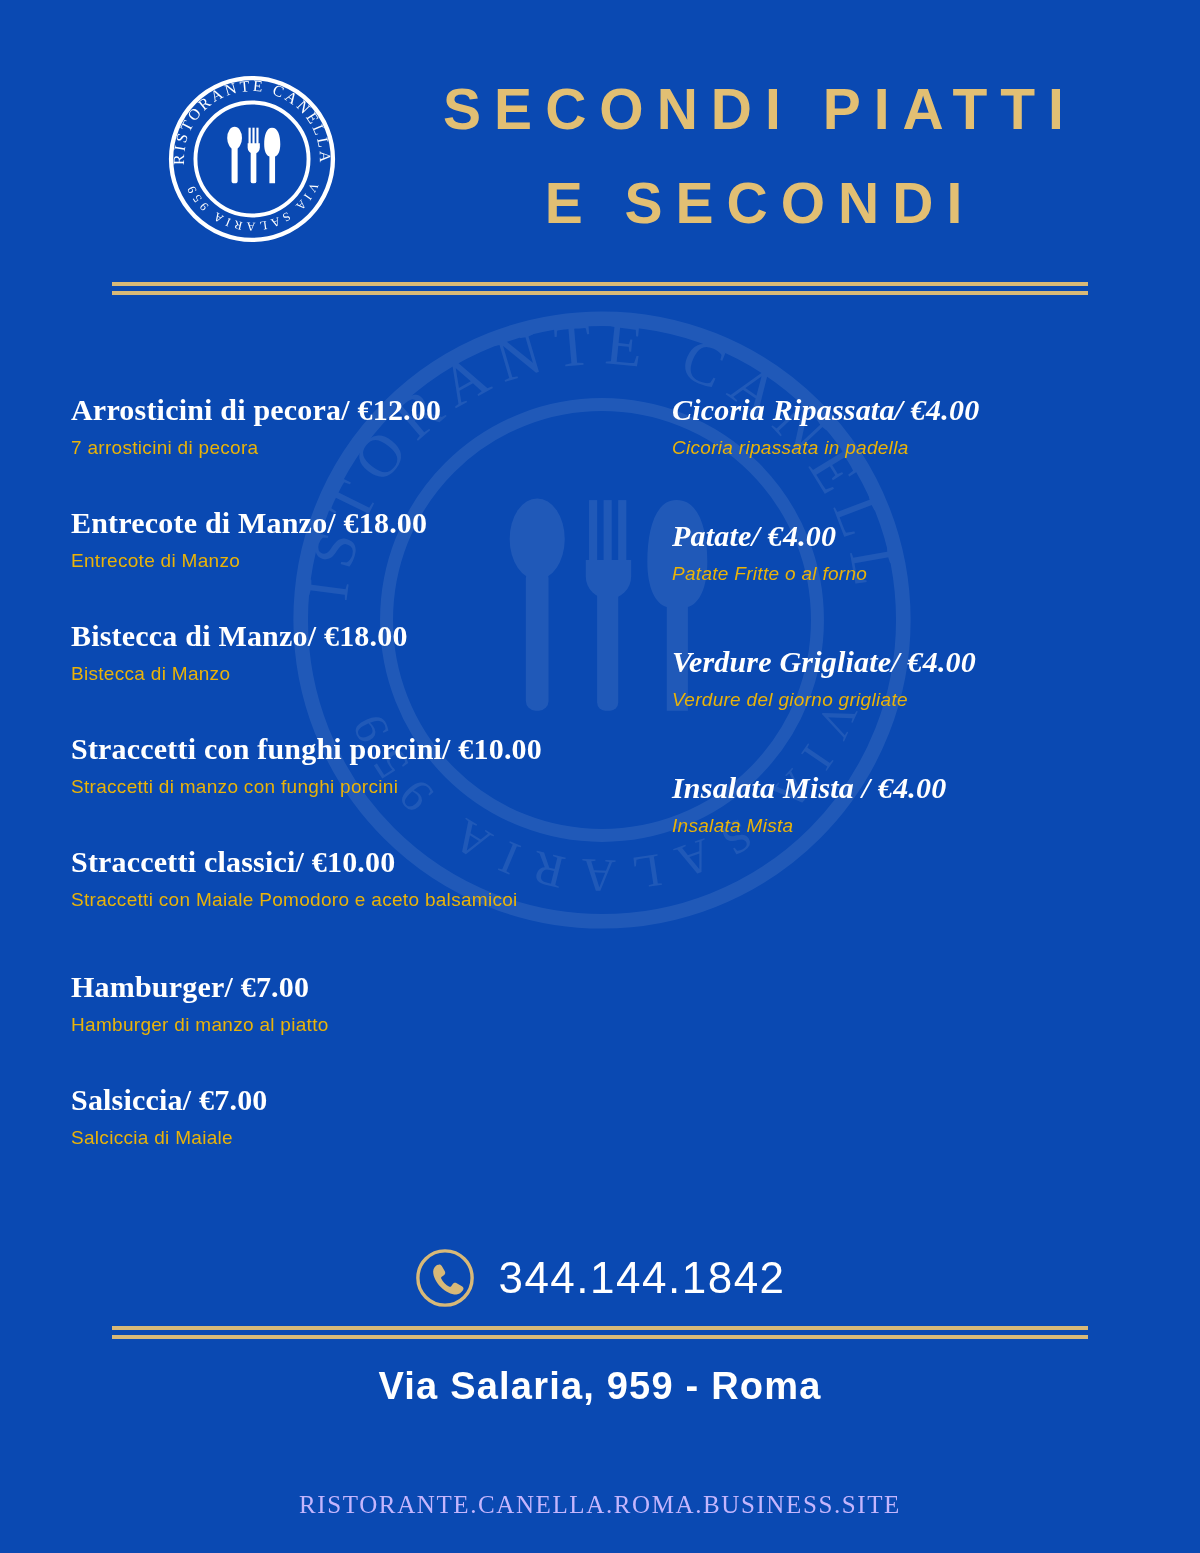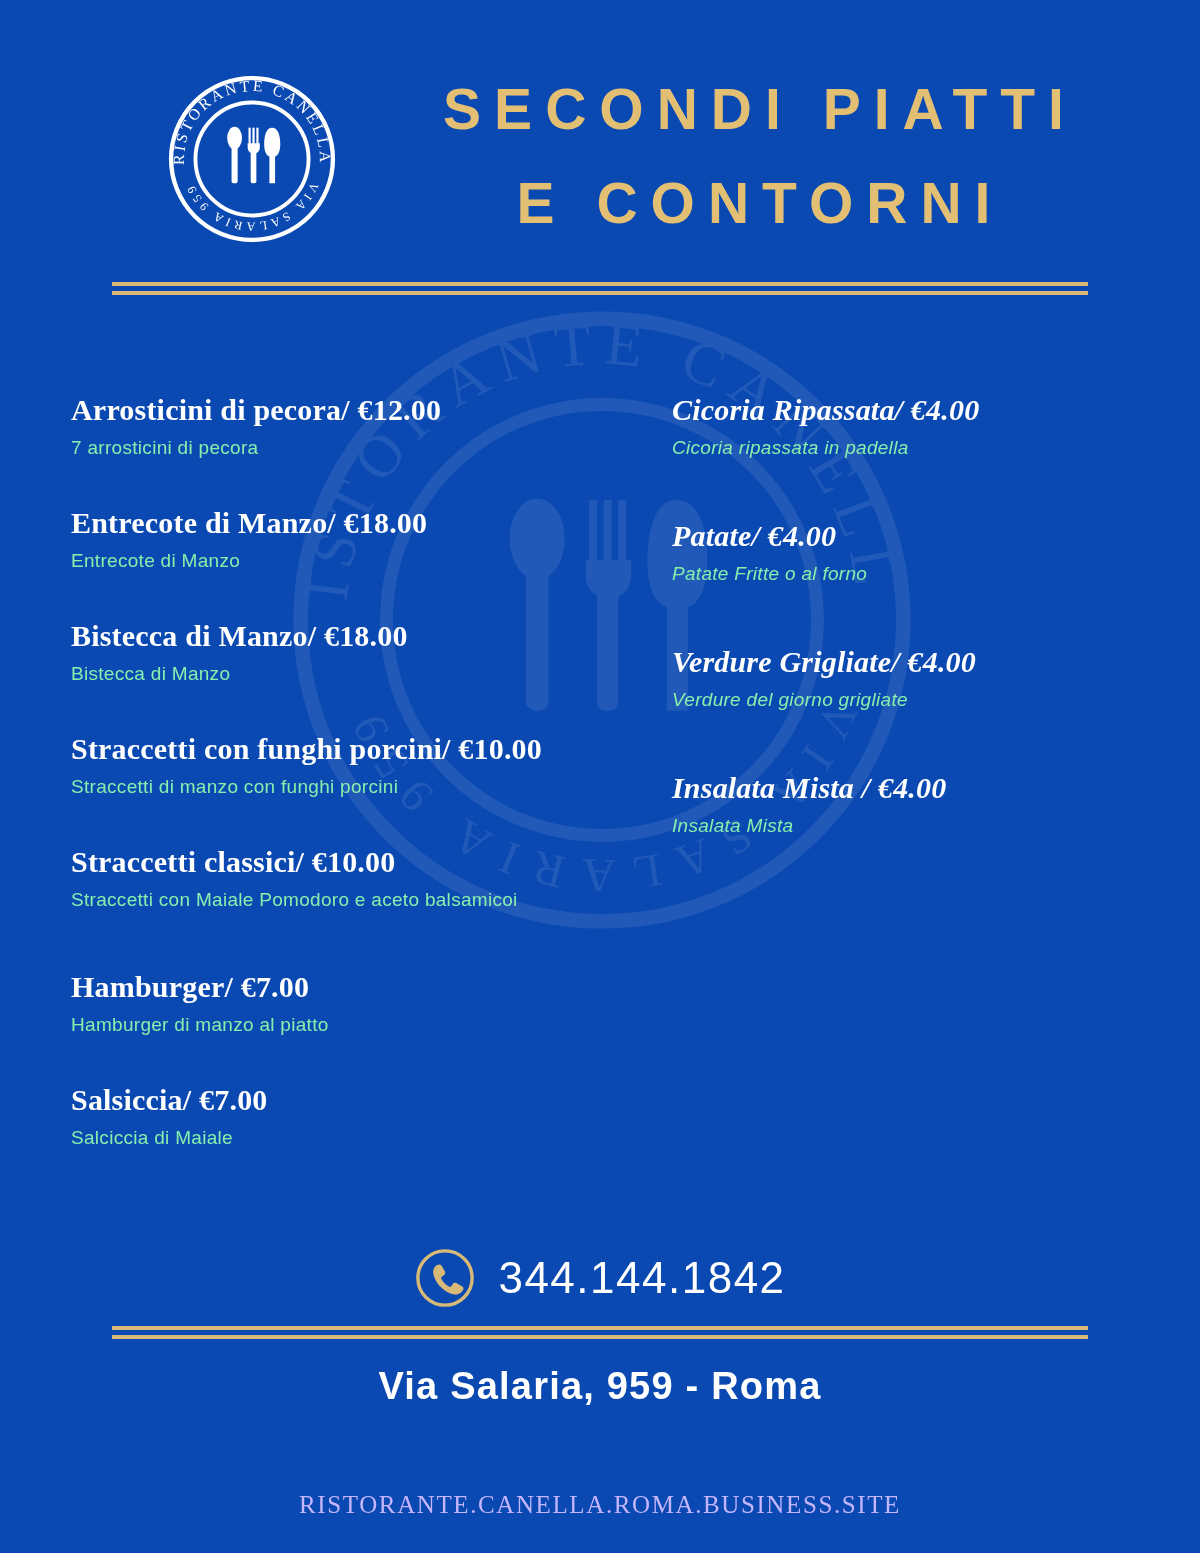--- a/index.html
+++ b/index.html
@@ -97,21 +97,21 @@
   .item-name {
     color: #ffffff;
     font-family: "Liberation Serif", serif;
     font-weight: bold;
     font-size: 30px;
     line-height: 36px;
     letter-spacing: 0.2px;
     white-space: nowrap;
   }
   .item-desc {
-    color: #86efac;
+    color: #eab308;
     font-family: "Liberation Sans", sans-serif;
     font-weight: normal;
     font-size: 19px;
     line-height: 26px;
     margin-top: 7px;
     letter-spacing: 0.3px;
   }
   .col-right .item { margin-bottom: 57px; font-style: italic; }
 
   
@@ -229,21 +229,21 @@
         <rect x="210" y="128" width="5" height="40" fill="#ffffff"></rect>
         <path d="M190,164 h28 v10 a14,14 0 0 1 -28,0 z" fill="#ffffff"></path>
         <rect x="197" y="173" width="13" height="83" rx="5" fill="#ffffff"></rect>
 
         <path d="M246,128 c14,0 19,18 19,38 c0,16 -5,26 -12,28 v62 h-13 v-62 c-7,-2 -12,-12 -12,-28 c0,-20 5,-38 18,-38 z" fill="#ffffff"></path>
       </svg>
     </div>
 
     <div class="title-block">
       <div class="title-line">SECONDI PIATTI</div>
-      <div class="title-line">E CONTORNI</div>
+      <div class="title-line">E SECONDI</div>
     </div>
   </div>
 
   <div class="rule rule-top">
     <div class="bar"></div>
     <div class="gap"></div>
     <div class="bar"></div>
   </div>
 
   <div class="menu">

